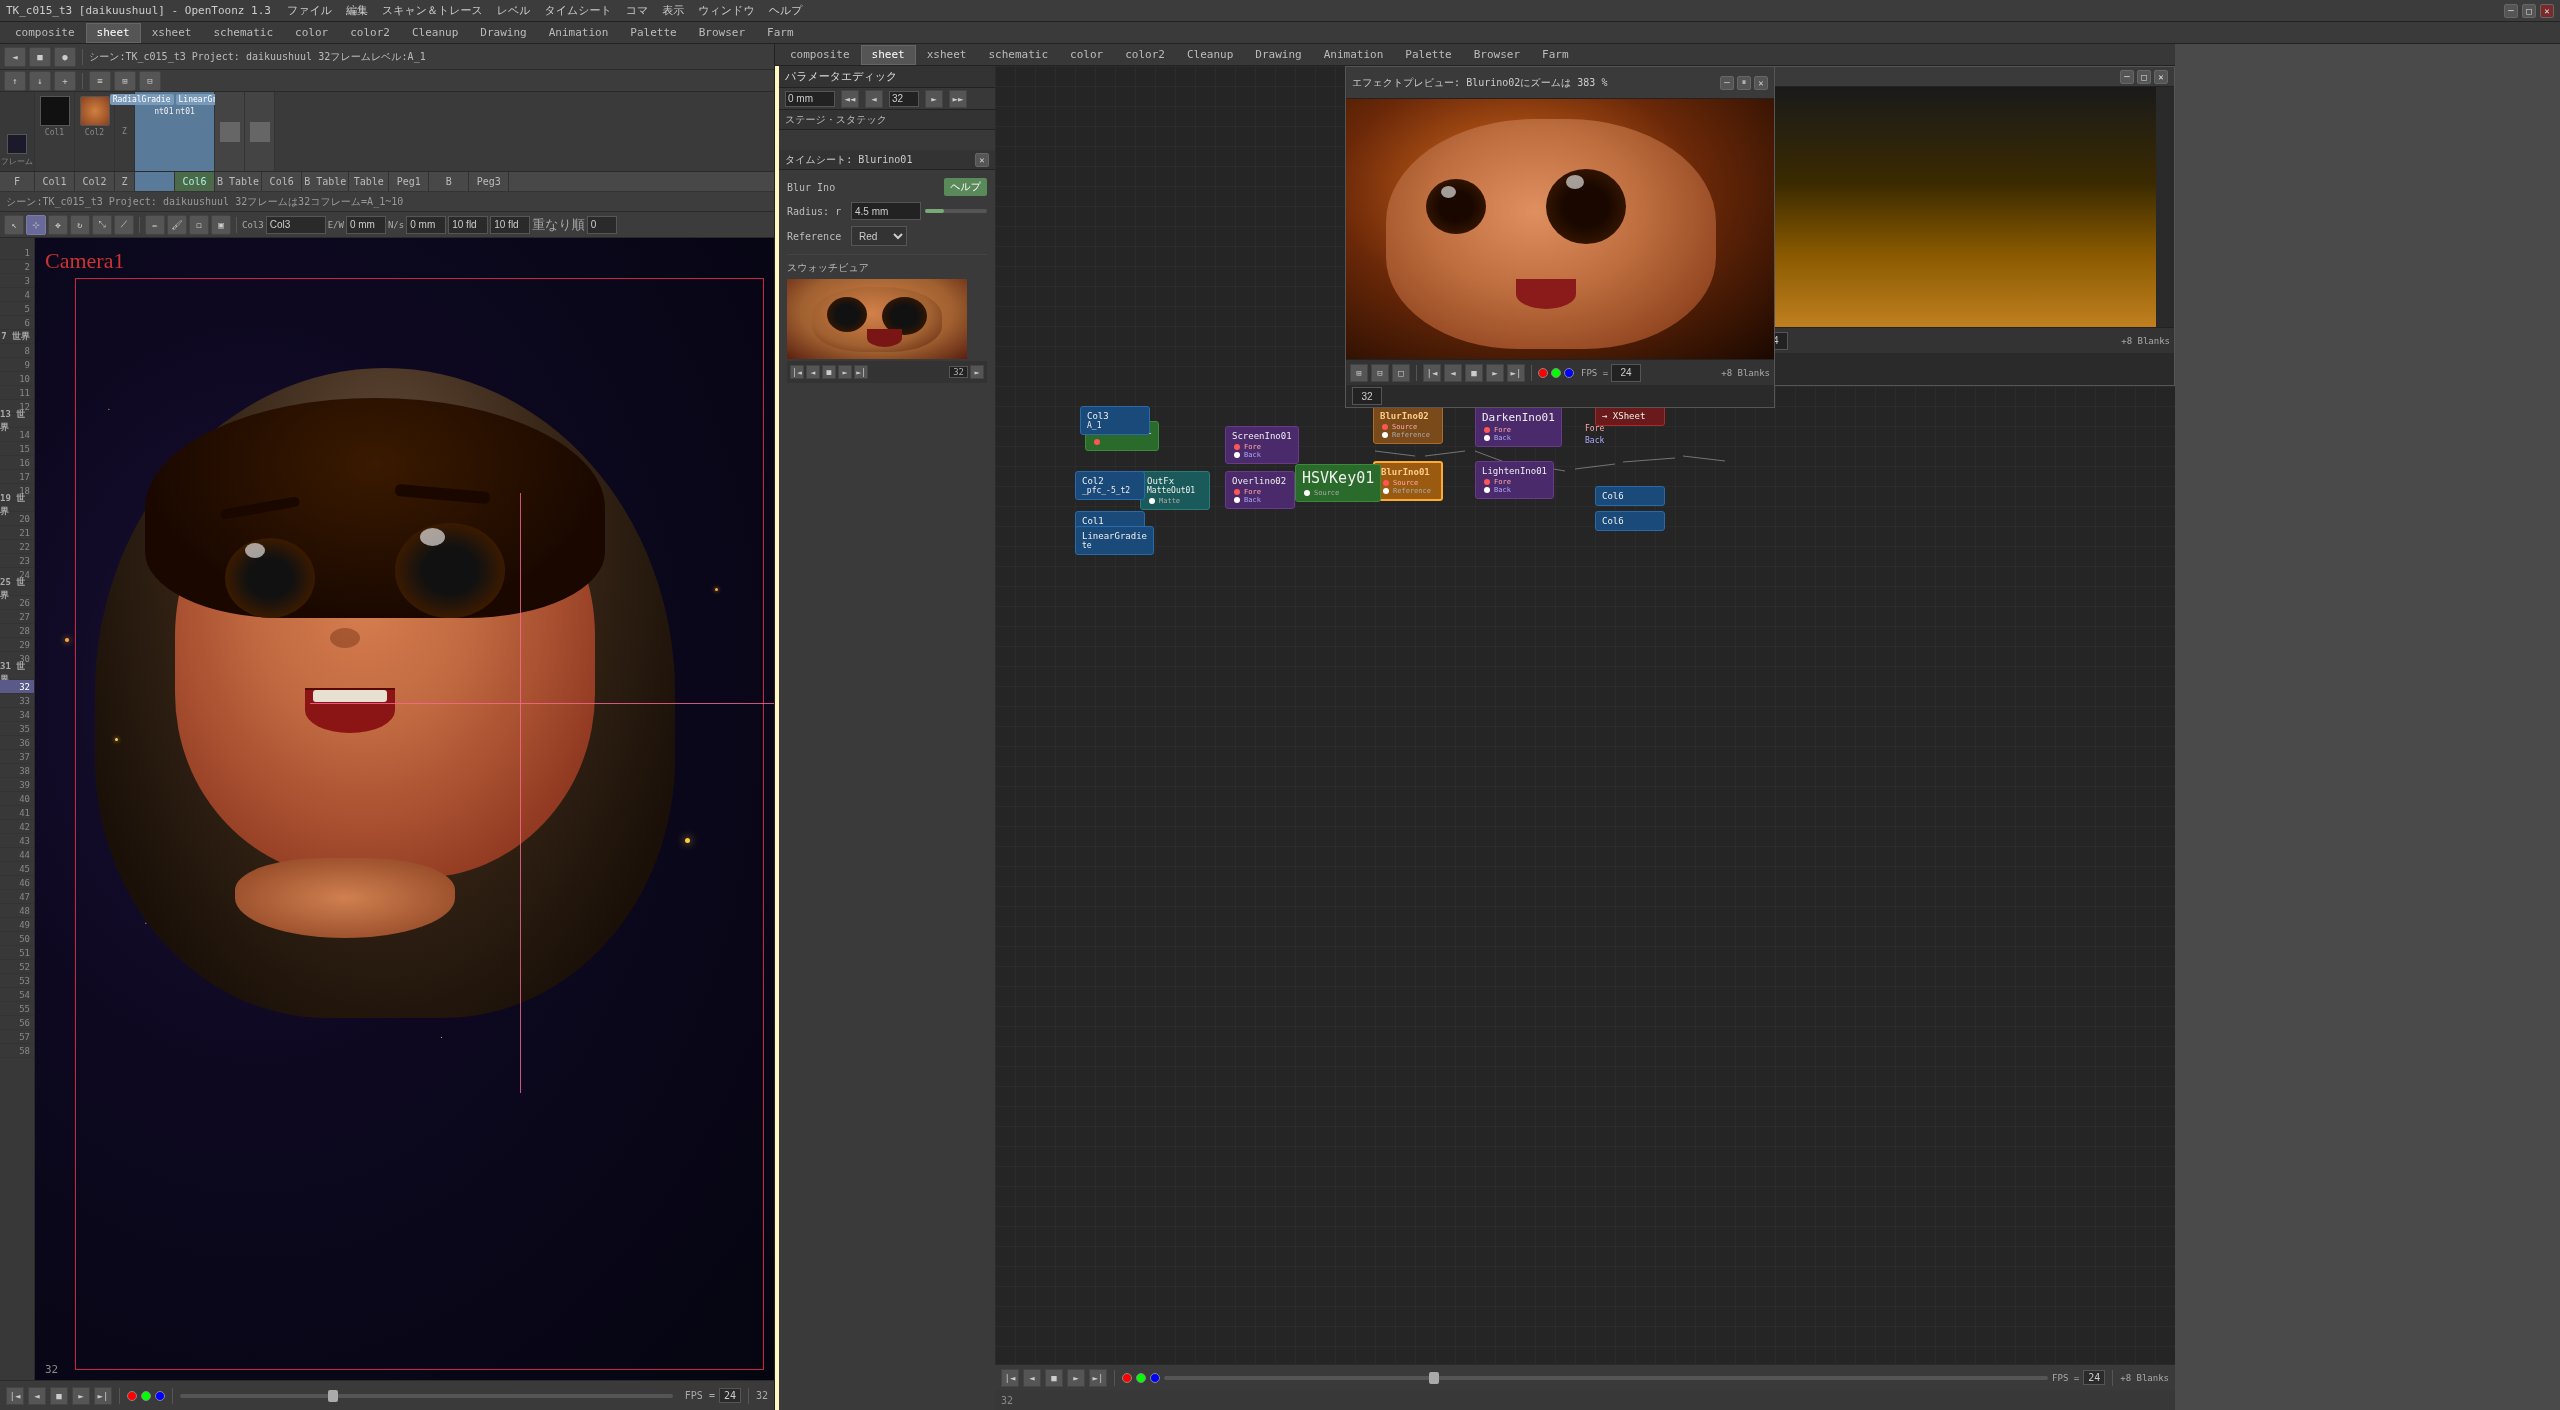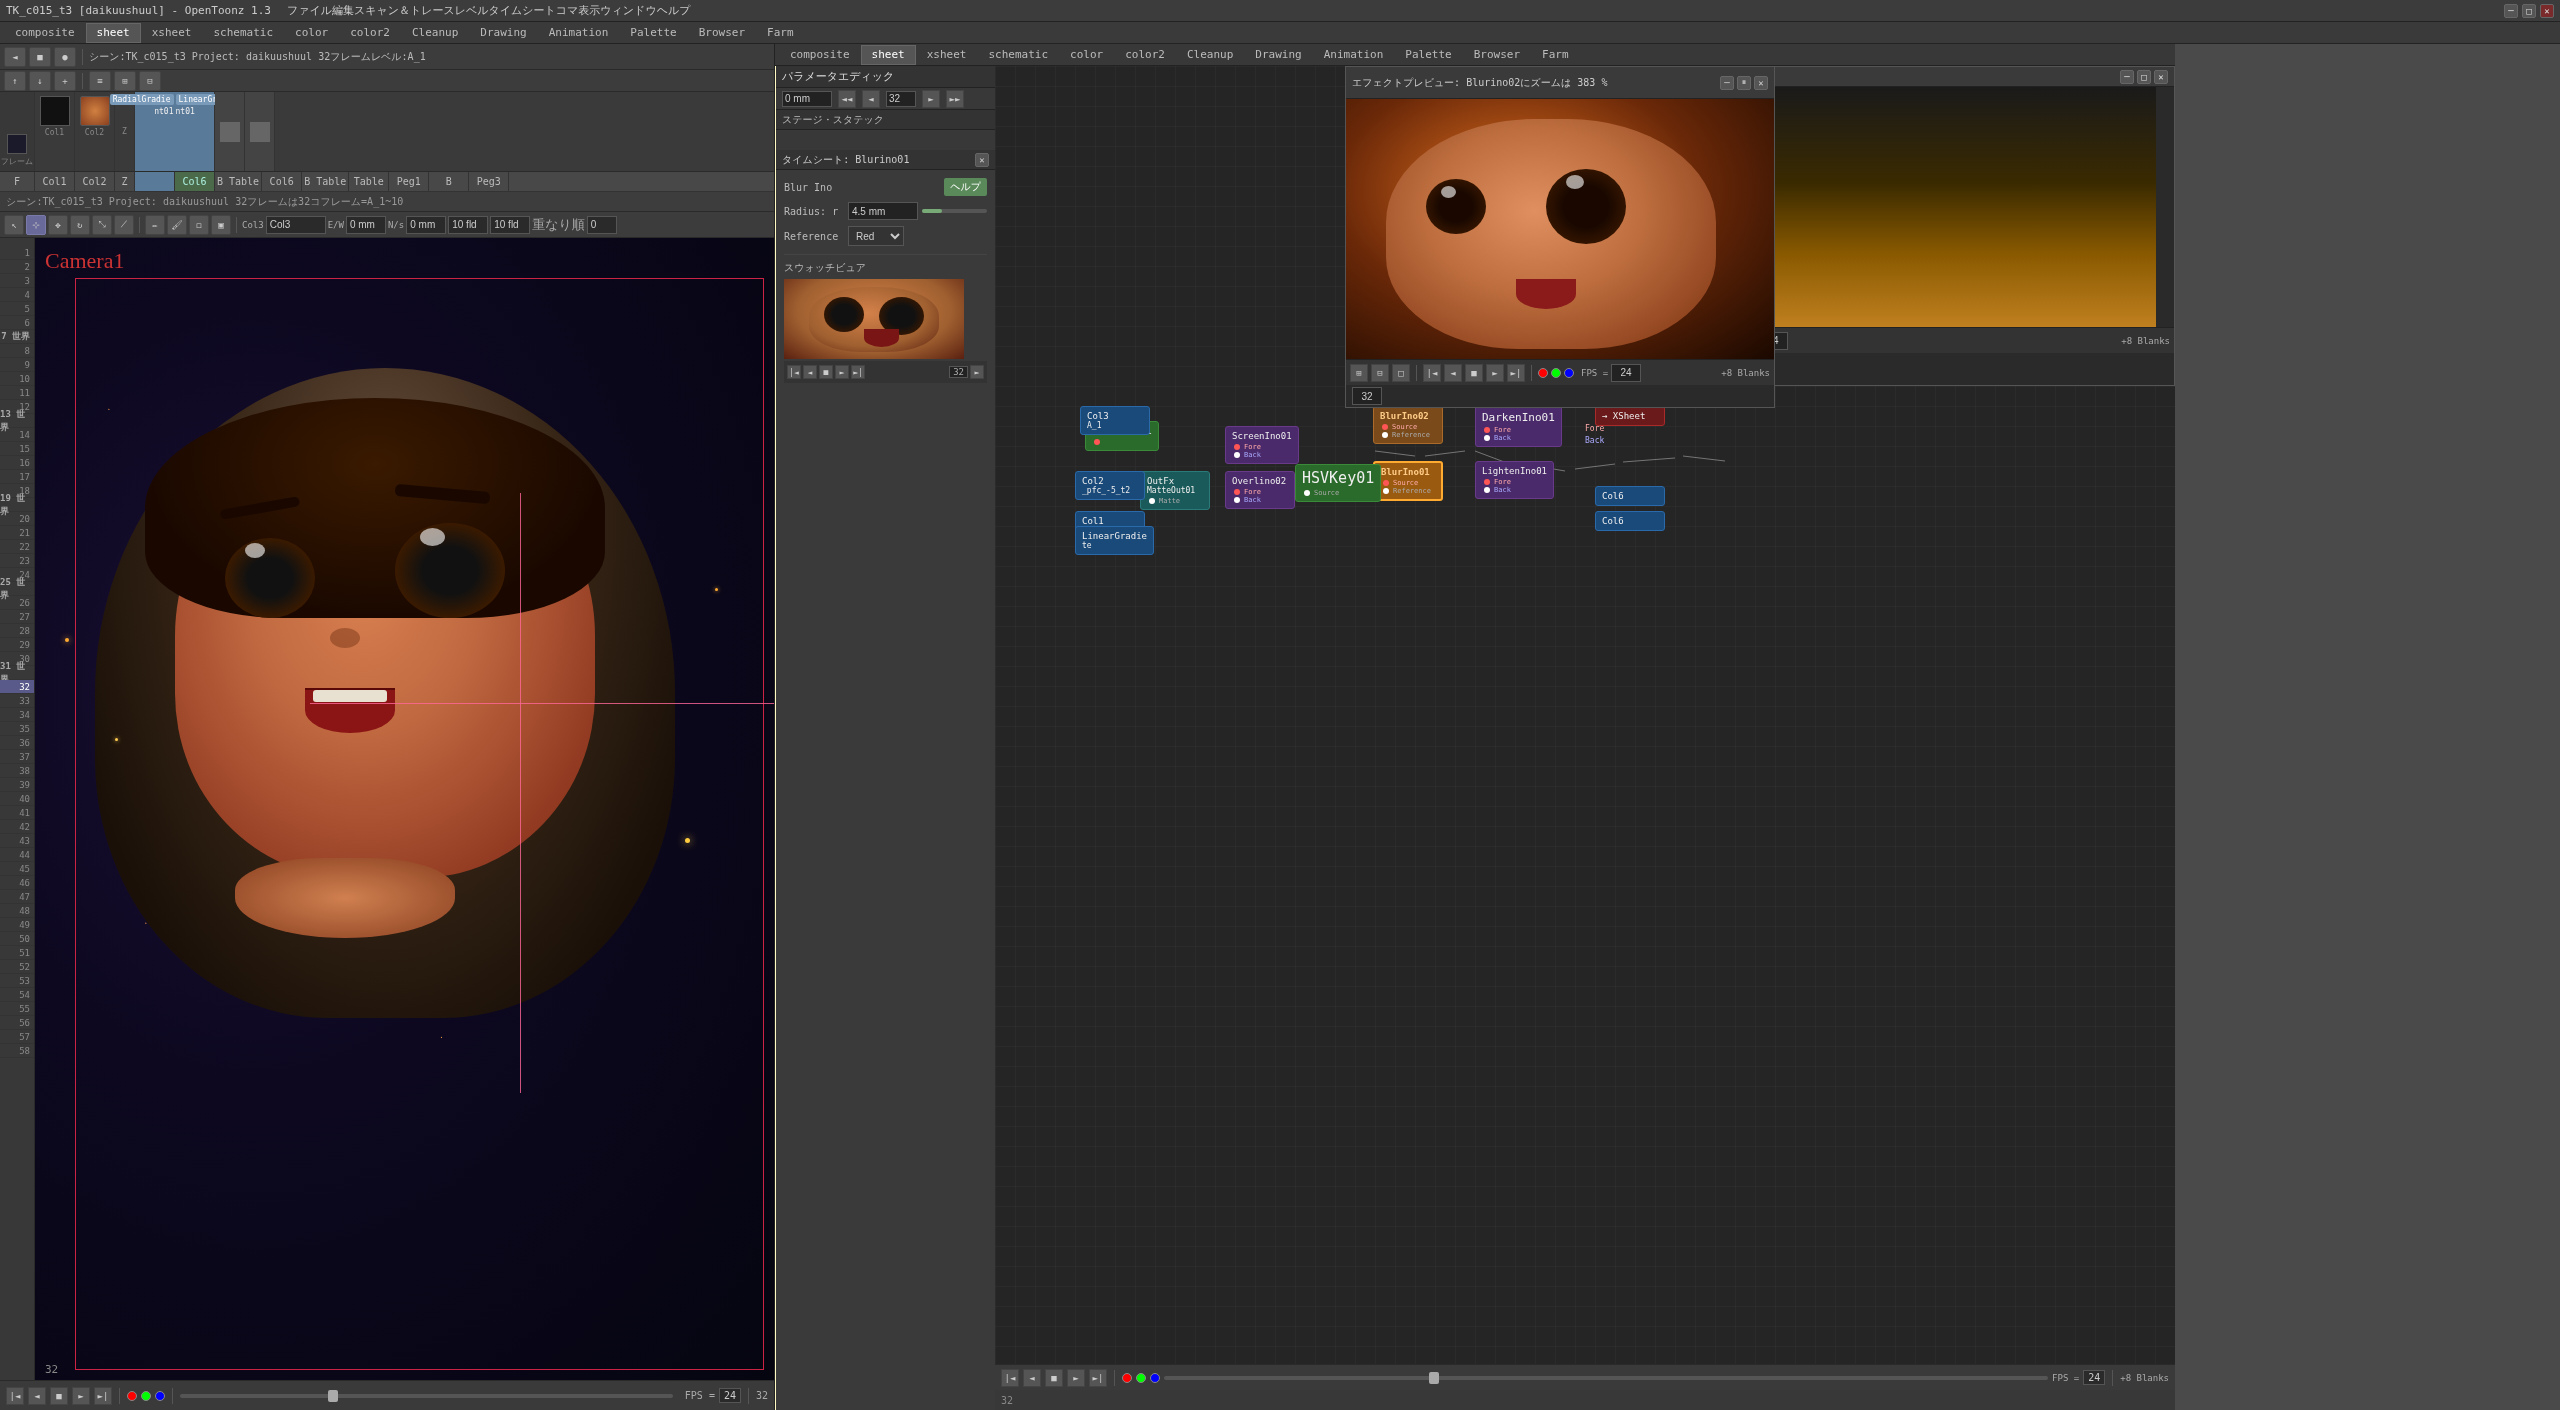--- a/index.html
+++ b/index.html
@@ -24,20 +24,21 @@
       border-bottom: 1px solid #222;
       position: relative;
     }
     .top-menu-bar .app-title {
       font-size: 11px;
       color: #ccc;
       margin-right: 16px;
     }
     .menu-items {
       display: flex;
+      gap: 14px;
       flex: 1;
       text-align: center;
     }
     .menu-item {
       font-size: 11px;
       color: #ccc;
       cursor: pointer;
     }
 
     
@@ -304,21 +305,21 @@
       top: 0; left: 0;
       width: 100%;
       height: 100%;
       pointer-events: none;
     }
 
     
     .param-editor {
       width: 220px;
       background: #3a3a3a;
-      border-left: 1px solid #fef9c3;
+      border-left: 4px solid #fef9c3;
       display: flex;
       flex-direction: column;
     }
     .param-header {
       height: 22px;
       background: #333;
       display: flex;
       align-items: center;
       padding: 0 6px;
       border-bottom: 1px solid #222;

